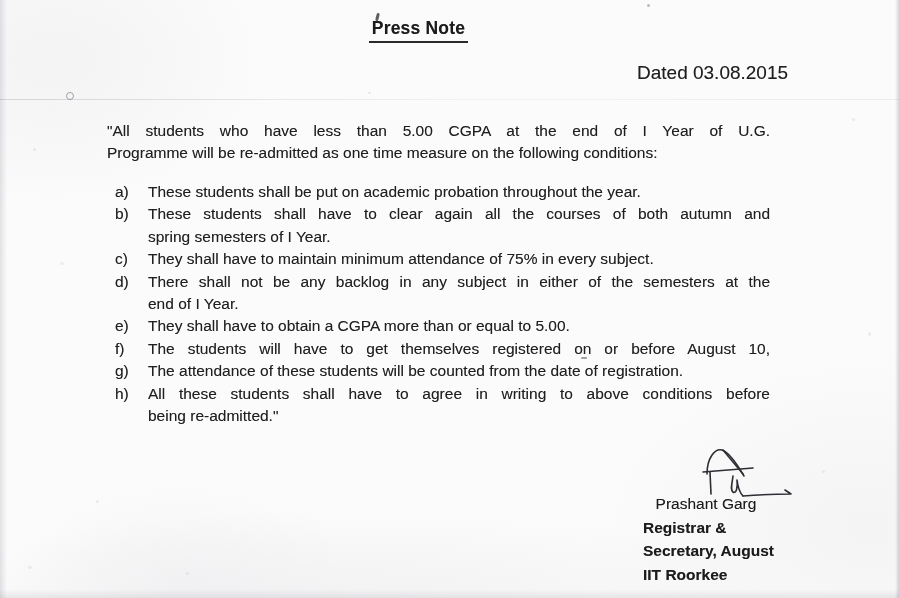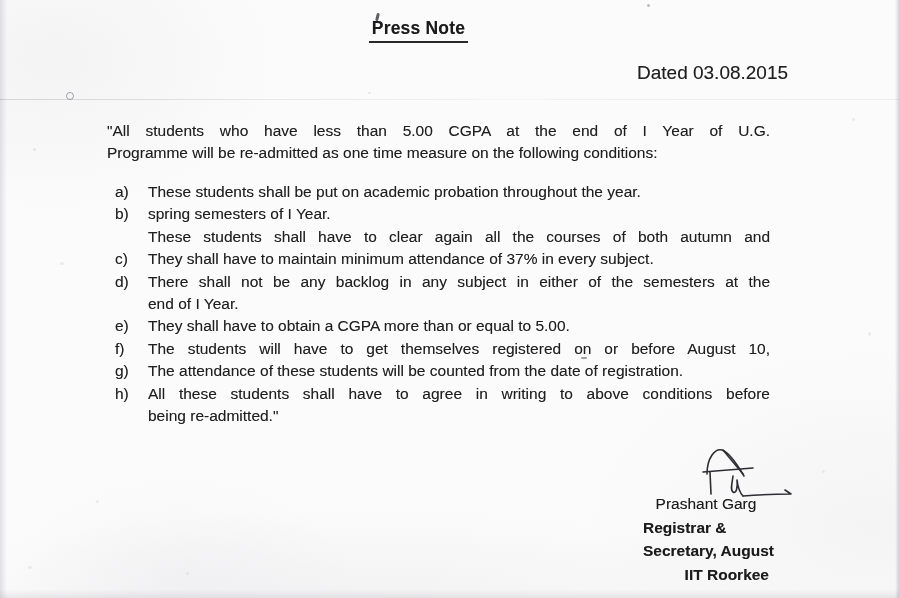--- a/index.html
+++ b/index.html
@@ -60,21 +60,21 @@
   .cond{display:flex;}
   .lbl{width:33px;flex:none;}
   .cbody{width:622px;flex:none;}
 
   .sig-svg{position:absolute;left:694px;top:443px;width:104px;height:58px;}
   .sig{position:absolute;left:643px;top:492px;width:126px;
     font-size:15.5px;line-height:23.5px;white-space:nowrap;color:#1b1b1b;}
   .sig .name{text-align:center;font-weight:400;}
   .sig .r1{text-align:left;font-weight:700;}
   .sig .r2{text-align:left;font-weight:700;}
-  .sig .r3{text-align:right;font-weight:700;}
+  .sig .r3{text-align:left;font-weight:700;}
 </style>
 </head>
 <body>
 
 <div class="page">
 
   <div class="edge-left"></div>
   <div class="edge-right"></div>
   <div class="edge-bottom"></div>
   <div class="crease"></div>
@@ -108,29 +108,29 @@
     <div class="cond">
       <div class="lbl">a)</div>
       <div class="cbody">
         <div class="line">These students shall be put on academic probation throughout the year.</div>
       </div>
     </div>
 
     <div class="cond">
       <div class="lbl">b)</div>
       <div class="cbody">
+        <div class="line jl">These students shall have to clear again all the courses of both autumn and</div>
         <div class="line">spring semesters of I Year.</div>
-        <div class="line jl">These students shall have to clear again all the courses of both autumn and</div>
       </div>
     </div>
 
     <div class="cond">
       <div class="lbl">c)</div>
       <div class="cbody">
-        <div class="line">They shall have to maintain minimum attendance of 37% in every subject.</div>
+        <div class="line">They shall have to maintain minimum attendance of 75% in every subject.</div>
       </div>
     </div>
 
     <div class="cond">
       <div class="lbl">d)</div>
       <div class="cbody">
         <div class="line jl">There shall not be any backlog in any subject in either of the semesters at the</div>
         <div class="line">end of I Year.</div>
       </div>
     </div>

